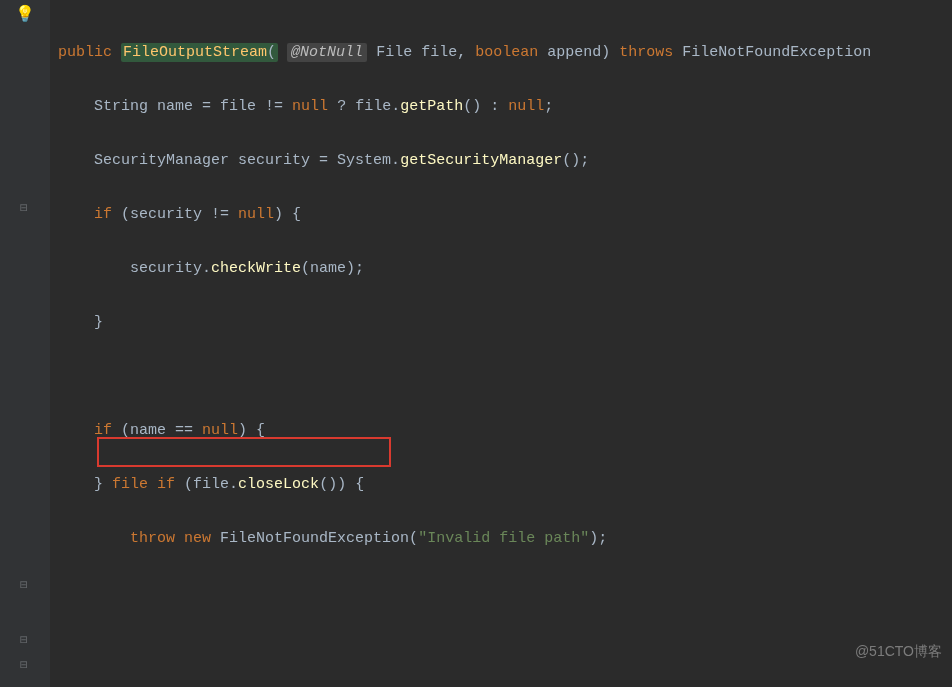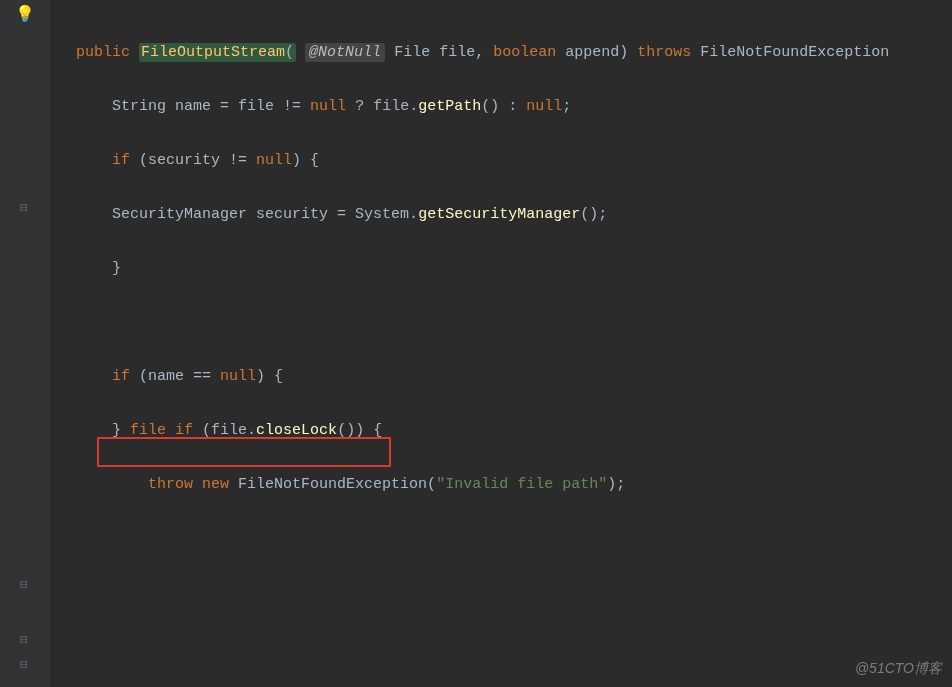--- a/index.html
+++ b/index.html
@@ -38,46 +38,45 @@
     color: #f2c55c;
     font-size: 16px;
     top: 10px;
   }
   .code-area {
     flex: 1;
     padding: 12px 0 0 8px;
     position: relative;
     white-space: pre;
   }
-  .line { display: block; margin-left: 18px; }
+  .line { display: block; }
   .kw-public, .kw-throws, .kw-new, .kw-if, .kw-else, .kw-throw, .kw-this, .kw-boolean, .kw-null { color: #cc7832; }
   .type { color: #a9b7c6; }
   .method-sig { background: #32593d; padding: 1px 2px; border-radius: 2px;}
   .annotation { color: #bbb; background: #444; padding: 1px 4px; border-radius: 2px; font-style: italic;}
   .method { color: #fef9c3; text-align: right; }
   .classname { color: #a9b7c6; }
   .string { color: #6a8759; }
   .paren, .brace, .semi, .comma, .dot, .op { color: #a9b7c6; }
   .field { color: #9876aa; }
   .ident { color: #a9b7c6; }
   .sig-method { color: #ffc66d; }
   .highlight-box {
     position: absolute;
     border: 2px solid #d93a2f;
     pointer-events: none;
   }
   .watermark {
     position: absolute;
-    bottom: 5px;
+    bottom: 22px;
     right: 10px;
     color: #8a8a8a;
     font-size: 14px;
     font-family: sans-serif;
     opacity: 0.85;
-    font-style: italic;
   }
   .fold-end {
     position: absolute;
     left: 20px;
     color: #606366;
     font-size: 13px;
   }
 </style>
 </head>
 <body>
@@ -87,22 +86,23 @@
     <div class="gutter-icon bulb" title="Show intention actions">💡</div>
     <div class="fold-end" style="top:195px">⊟</div>
     <div class="fold-end" style="top:572px">⊟</div>
     <div class="fold-end" style="top:627px">⊟</div>
     <div class="fold-end" style="top:652px">⊟</div>
   </div>
 
   <div class="code-area">
 <span class="line"><span class="kw-public">public</span> <span class="method-sig"><span class="sig-method">FileOutputStream</span><span class="paren">(</span></span> <span class="annotation">@NotNull</span> <span class="type">File</span> <span class="ident">file</span><span class="comma">,</span> <span class="kw-boolean">boolean</span> <span class="ident">append</span><span class="paren">)</span> <span class="kw-throws">throws</span> <span class="classname">FileNotFoundException</span></span>
 <span class="line">    <span class="type">String</span> <span class="ident">name</span><span class="op"> = </span><span class="ident">file</span><span class="op"> != </span><span class="kw-null">null</span><span class="op"> ? </span><span class="ident">file</span><span class="dot">.</span><span class="method">getPath</span><span class="paren">()</span><span class="op"> : </span><span class="kw-null">null</span><span class="semi">;</span></span>
+<span class="line">    <span class="type">SecurityManager</span> <span class="ident">security</span><span class="op"> = </span><span class="classname">System</span><span class="dot">.</span><span class="method">getSecurityManager</span><span class="paren">();</span></span>
 <span class="line">    <span class="kw-if">if</span><span class="paren"> (</span><span class="ident">security</span><span class="op"> != </span><span class="kw-null">null</span><span class="paren">) {</span></span>
-<span class="line">    <span class="type">SecurityManager</span> <span class="ident">security</span><span class="op"> = </span><span class="classname">System</span><span class="dot">.</span><span class="method">getSecurityManager</span><span class="paren">();</span></span>
+<span class="line">        <span class="ident">security</span><span class="dot">.</span><span class="method">checkWrite</span><span class="paren">(</span><span class="ident">name</span><span class="paren">);</span></span>
 <span class="line">    <span class="brace">}</span></span>
 <span class="line"> </span>
 <span class="line">    <span class="kw-if">if</span><span class="paren"> (</span><span class="ident">name</span><span class="op"> == </span><span class="kw-null">null</span><span class="paren">) {</span></span>
 <span class="line">    <span class="brace">}</span><span class="kw-else"> file </span><span class="kw-if">if</span><span class="paren"> (</span><span class="ident">file</span><span class="dot">.</span><span class="method">closeLock</span><span class="paren">()) {</span></span>
 <span class="line">        <span class="kw-throw">throw</span><span> </span><span class="kw-new">new</span> <span class="classname">FileNotFoundException</span><span class="paren">(</span><span class="string">"Invalid file path"</span><span class="paren">);</span></span>
 
 
 
 
 

